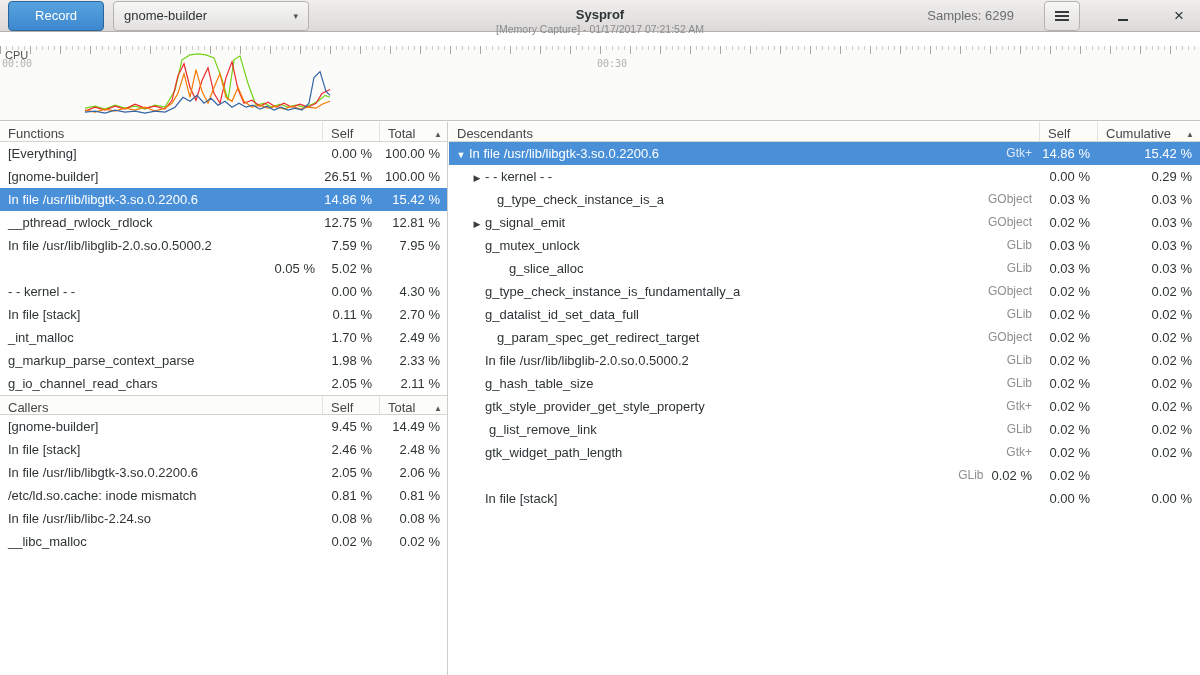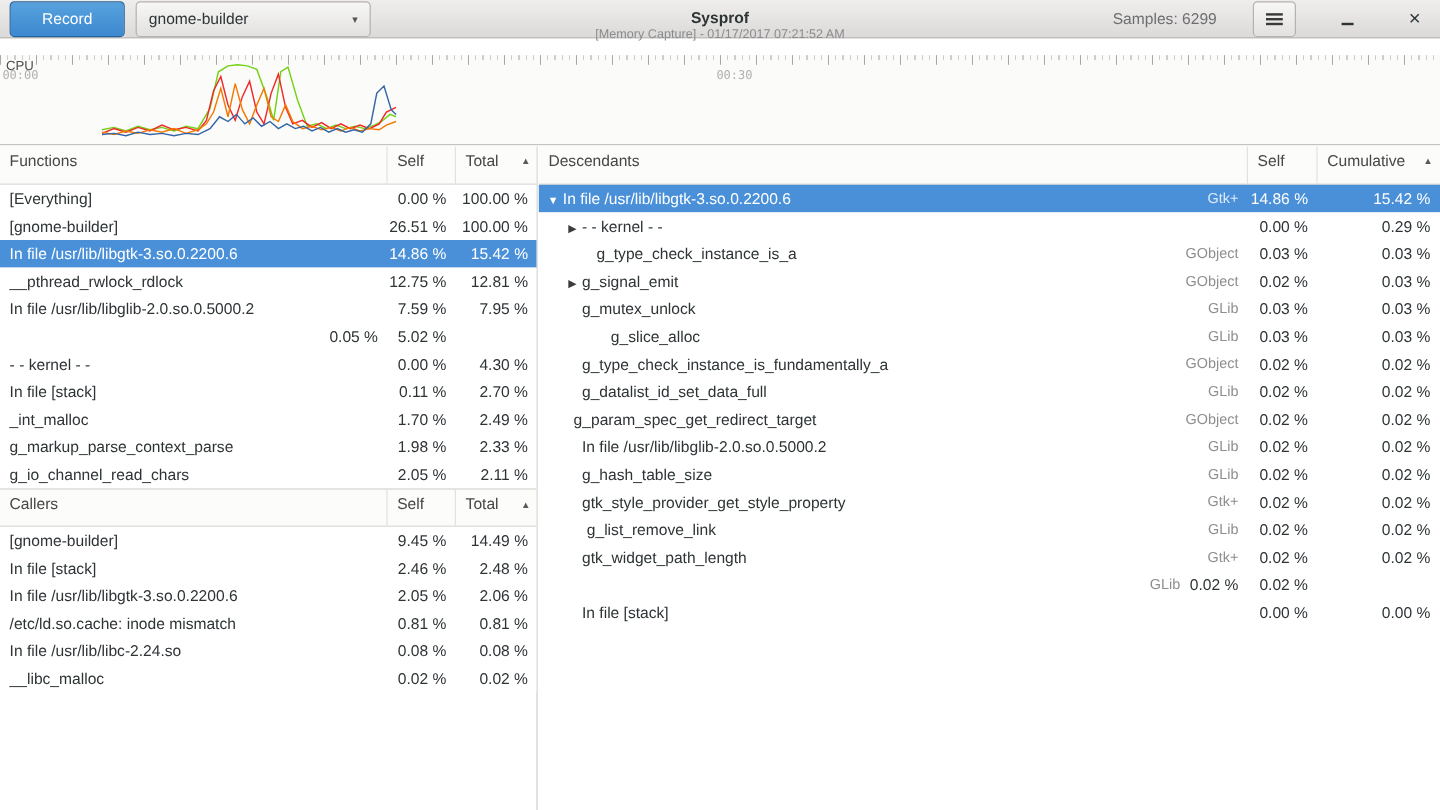--- a/index.html
+++ b/index.html
@@ -37,21 +37,21 @@
   .time-label{position:absolute;top:12px;font-size:10px;color:#b3b1ad;font-family:"DejaVu Sans Mono",monospace}
   .time-0{left:2px}
   .time-1{left:597px}
   .cpu-svg{position:absolute;inset:0;width:100%;height:100%}
 
   
   .content{position:absolute;top:122px;left:0;right:0;bottom:0;background:#fff}
   .left-panel{position:absolute;left:0;top:0;bottom:0;width:448px;border-right:1px solid #cfcdca;background:#fff}
   .right-panel{position:absolute;left:449px;right:0;top:0;bottom:0;background:#fff}
 
-  .theader{display:grid;height:32px;line-height:23px;background:#fcfcfb;border-bottom:1px solid #d6d4d0;color:#464646}
+  .theader{display:grid;height:20px;line-height:23px;background:#fcfcfb;border-bottom:1px solid #d6d4d0;color:#464646}
   .theader.flat-h,.trow.flat{grid-template-columns:323px 57px 68px}
   .theader.tree-h{grid-template-columns:1fr 58px 102px}
   .trow.tree{grid-template-columns:minmax(0,1fr) max-content 58px 102px}
   .hcell{padding:0 4px 0 8px;border-right:1px solid #e4e2df;overflow:hidden;white-space:nowrap;position:relative}
   .hcell:last-child{border-right:none}
   .sort-icon{float:right;font-size:8px;color:#5a5a5a;margin-top:1px;margin-right:2px}
 
   .trow{display:grid;height:23px;line-height:23px;background:#fff}
   .c-name{padding-left:8px;white-space:nowrap;overflow:hidden;text-overflow:ellipsis}
   .c-num{text-align:right;padding-right:8px;white-space:nowrap}
@@ -257,21 +257,21 @@
           <span class="c-num">0.02 %</span>
           <span class="c-num">0.02 %</span>
         </div>
         <div class="trow tree">
           <span class="c-name" style="padding-left: 20px;"><span class="expander"></span><span>g_datalist_id_set_data_full</span></span>
           <span class="c-cat">GLib</span>
           <span class="c-num">0.02 %</span>
           <span class="c-num">0.02 %</span>
         </div>
         <div class="trow tree">
-          <span class="c-name" style="padding-left: 13px;"><span class="expander"></span><span>g_param_spec_get_redirect_target</span></span>
+          <span class="c-name" style="padding-left: 32px;"><span class="expander"></span><span>g_param_spec_get_redirect_target</span></span>
           <span class="c-cat">GObject</span>
           <span class="c-num">0.02 %</span>
           <span class="c-num">0.02 %</span>
         </div>
         <div class="trow tree">
           <span class="c-name" style="padding-left: 20px;"><span class="expander"></span><span>In file /usr/lib/libglib-2.0.so.0.5000.2</span></span>
           <span class="c-cat">GLib</span>
           <span class="c-num">0.02 %</span>
           <span class="c-num">0.02 %</span>
         </div>

